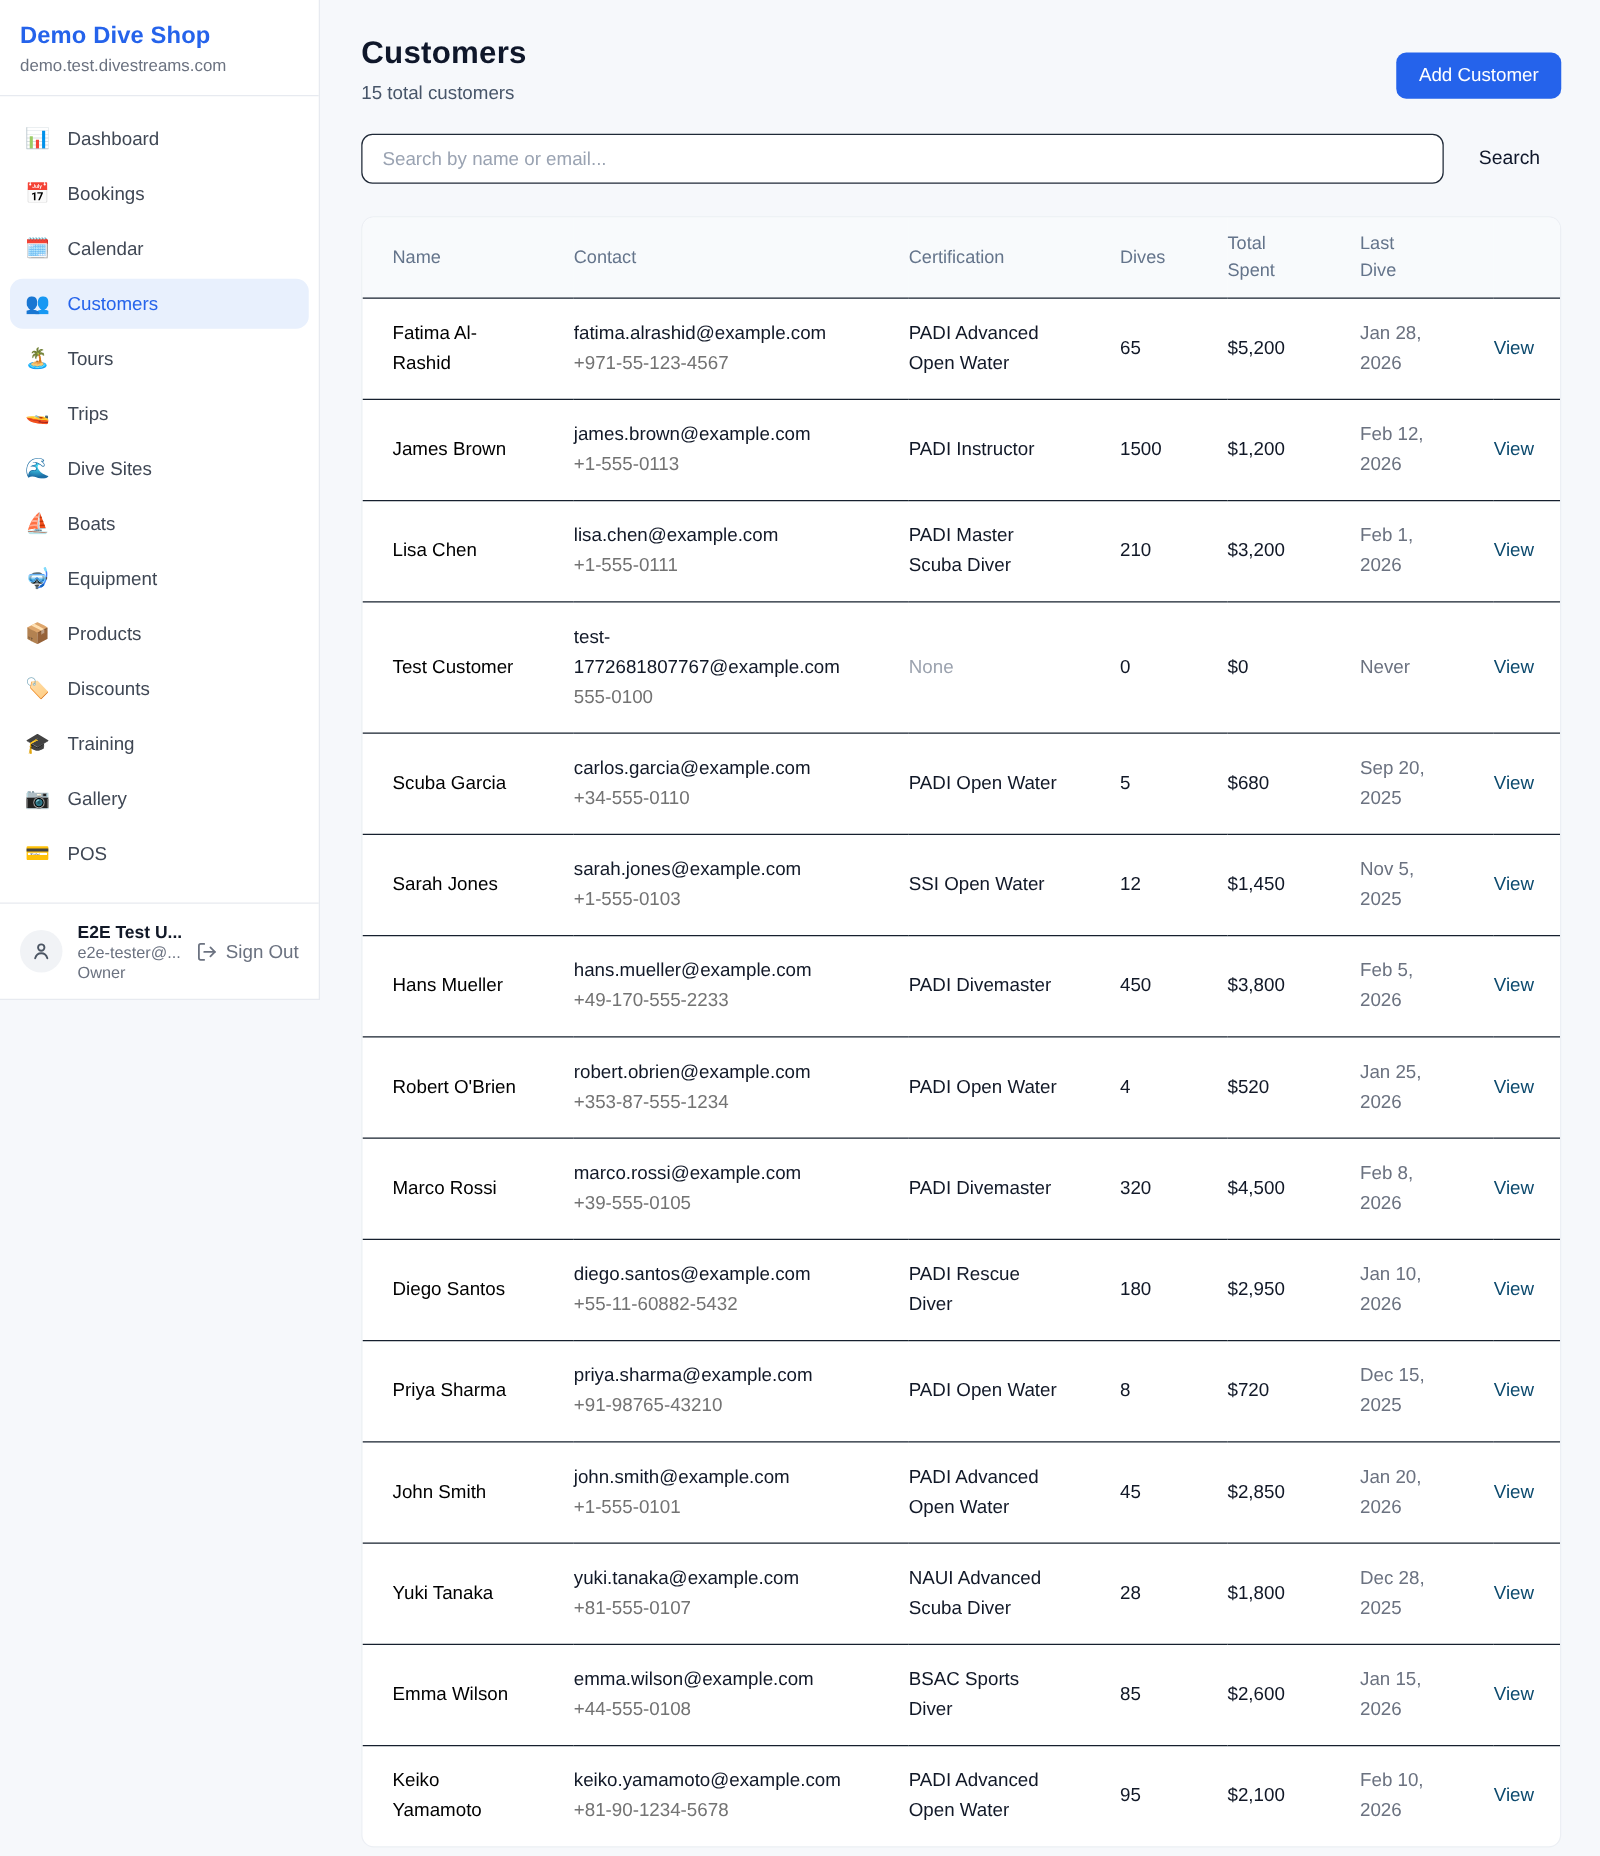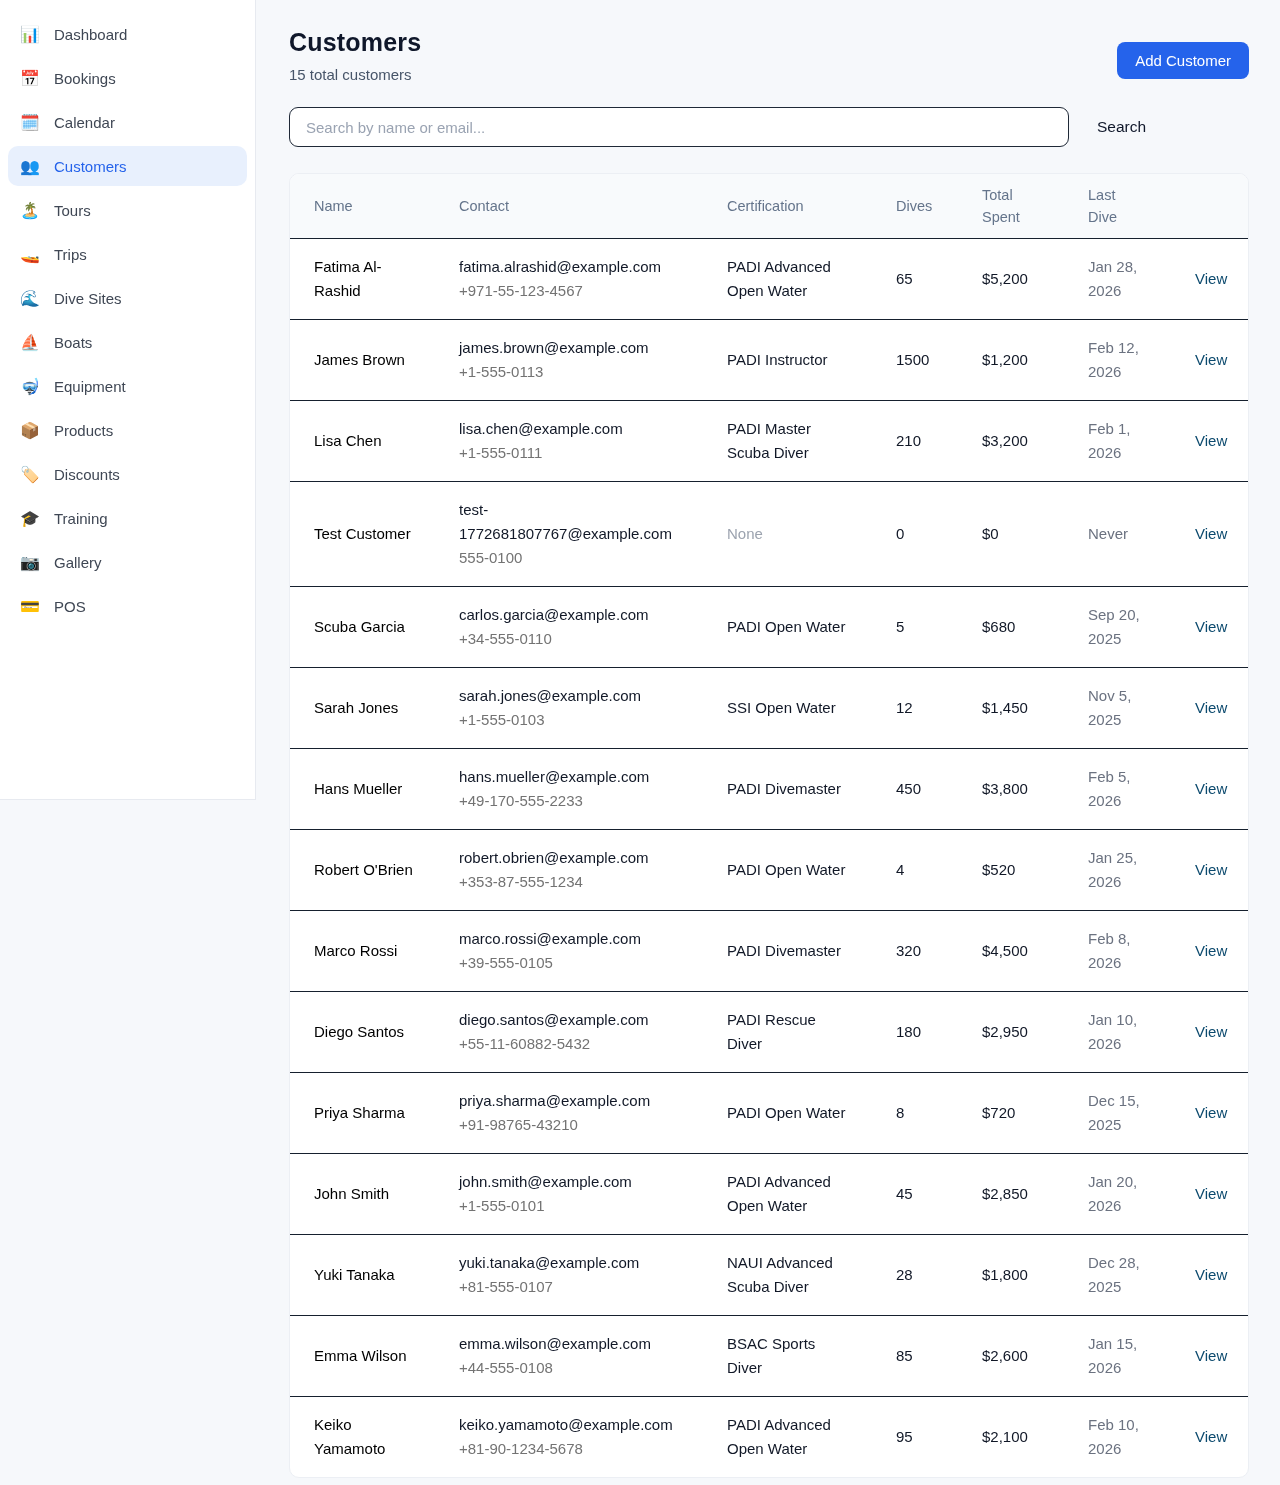--- a/index.html
+++ b/index.html
@@ -140,21 +140,21 @@
     margin-top: 14px;
   }
   .search-row {
     margin-top: 24px;
     display: flex;
     align-items: center;
     gap: 26px;
   }
   .search-input {
     flex: 0 0 auto;
-    width: 780px;
+    width: 866px;
     height: 40px;
     border: 1px solid #1f2937;
     border-radius: 9px;
     padding: 0 16px;
     font-size: 15px;
     font-family: inherit;
     color: #111827;
     background: #ffffff;
     outline: none;
   }
@@ -237,20 +237,24 @@
   .view-link {
     color: #0c4a6e;
     text-decoration: none;
     cursor: pointer;
   }
 </style>
 </head>
 <body>
 
 <aside class="sidebar">
+  <div class="brand">
+    <div class="brand-name">Demo Dive Shop</div>
+    <div class="brand-domain">demo.test.divestreams.com</div>
+  </div>
 
   <nav class="nav" id="nav-container">
       <div class="nav-item">
         <span class="nav-icon">📊</span>
         <span class="nav-label">Dashboard</span>
       </div>
       <div class="nav-item">
         <span class="nav-icon">📅</span>
         <span class="nav-label">Bookings</span>
       </div>
@@ -297,20 +301,41 @@
       <div class="nav-item">
         <span class="nav-icon">📷</span>
         <span class="nav-label">Gallery</span>
       </div>
       <div class="nav-item">
         <span class="nav-icon">💳</span>
         <span class="nav-label">POS</span>
       </div>
     </nav>
 
+  <div class="sidebar-user">
+    <div class="avatar">
+      <svg width="18" height="18" viewBox="0 0 24 24" fill="none" stroke="#4b5563" stroke-width="2" stroke-linecap="round">
+        <circle cx="12" cy="8" r="3.4"></circle>
+        <path d="M5.5 19.5c1-3.6 3.4-5.4 6.5-5.4s5.5 1.8 6.5 5.4"></path>
+      </svg>
+    </div>
+    <div class="user-meta">
+      <div class="user-name">E2E Test U...</div>
+      <div class="user-email">e2e-tester@...</div>
+      <div class="user-role">Owner</div>
+    </div>
+    <div class="sign-out">
+      <svg width="17" height="17" viewBox="0 0 24 24" fill="none" stroke="#6b7280" stroke-width="2" stroke-linecap="round" stroke-linejoin="round">
+        <path d="M9 21H5a2 2 0 0 1-2-2V5a2 2 0 0 1 2-2h4"></path>
+        <polyline points="16 17 21 12 16 7"></polyline>
+        <line x1="21" y1="12" x2="9" y2="12"></line>
+      </svg>
+      <span>Sign Out</span>
+    </div>
+  </div>
 </aside>
 
 <main class="main">
   <div class="page-header">
     <div>
       <h1 class="page-title">Customers</h1>
       <div class="page-subtitle">15 total customers</div>
     </div>
     <button class="btn-primary">Add Customer</button>
   </div>

